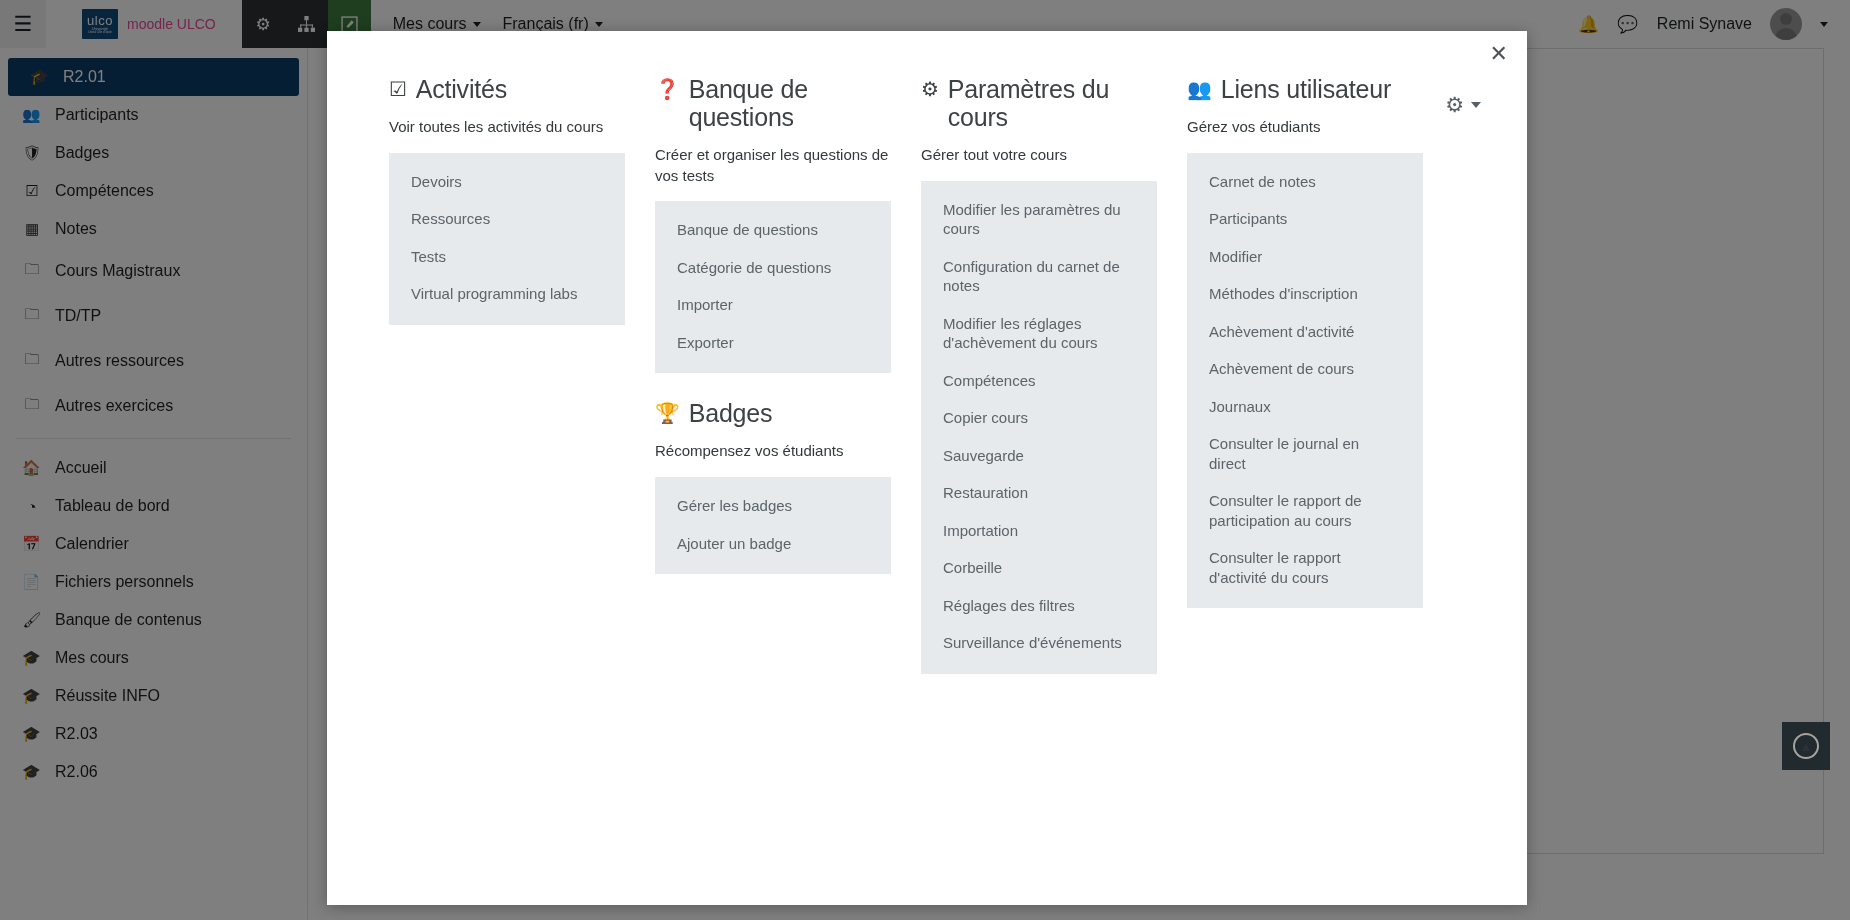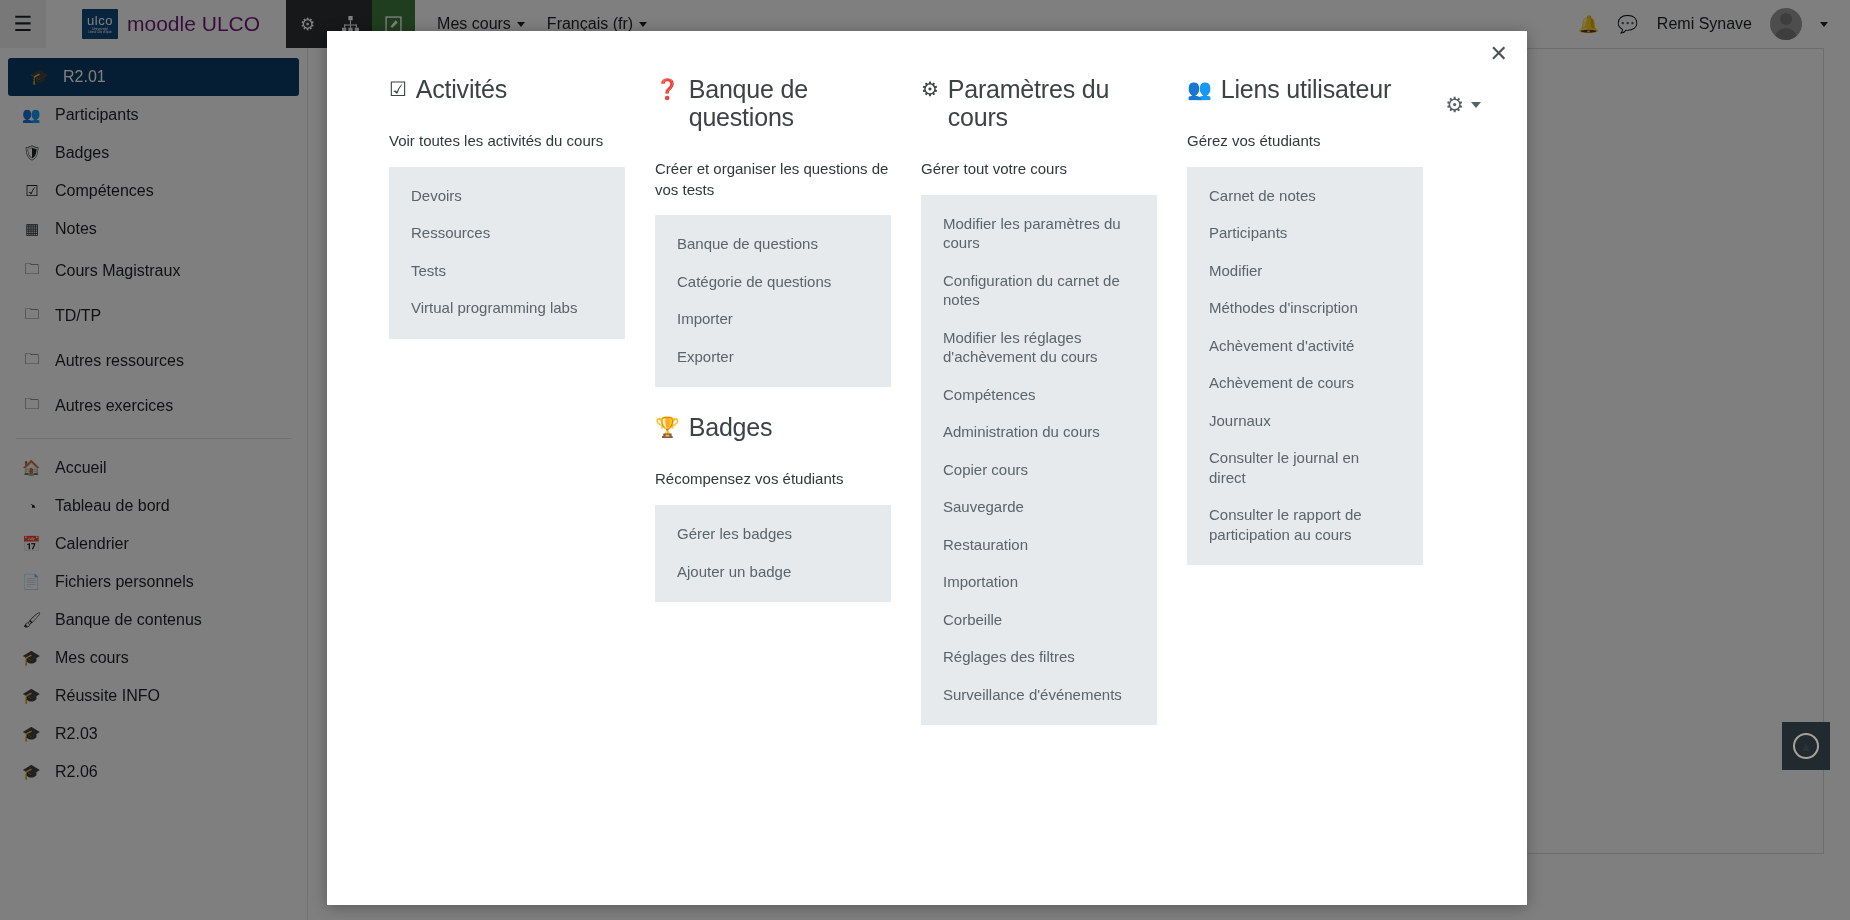--- a/index.html
+++ b/index.html
@@ -31,21 +31,21 @@
   }
   .nav-brand { display: flex; align-items: center; margin-left: 36px; }
   .nav-logo {
     width: 36px; height: 30px; background: #0f4a7b; color: #fff;
     display: flex; flex-direction: column; align-items: center; justify-content: center;
     line-height: 1; border-radius: 1px;
   }
   .nav-logo .l1 { font-size: 13px; letter-spacing: .5px; }
   .nav-logo .l2 { font-size: 3.6px; margin-top: 1px; }
   .nav-logo .l3 { font-size: 2.6px; }
-  .nav-title { font-size: 21px; color: #701a75; margin-left: 9px; font-weight: 400; }
+  .nav-title { font-size: 14px; color: #ec4899; margin-left: 9px; font-weight: 400; }
   .nav-sqbtn {
     width: 43px; height: 48px; background: #2c3133; color: #fff;
     display: flex; align-items: center; justify-content: center; font-size: 17px;
   }
   .nav-sqbtn.edit { background: #3e7c3e; }
   .nav-link {
     margin-left: 22px; font-size: 16px; color: #1d2125;
     display: flex; align-items: center; gap: 6px;
   }
   .caret { border-left: 4px solid transparent; border-right: 4px solid transparent;
@@ -131,21 +131,21 @@
 
   .sec-title {
     font-size: 25px; color: #3d4245; font-weight: 400;
     line-height: 1.12; letter-spacing: -.2px;
     display: flex; align-items: flex-start; gap: 9px;
   }
   .sec-title .t-ico { font-size: 20px; color: #3d4245; line-height: 1.4; flex: none; }
   .sec-title .t-txt { display: block; }
   .sec-desc {
     font-size: 15px; color: #32383b; line-height: 1.38;
-    margin-top: 28px; margin-bottom: 15px;
+    margin-top: 14px; margin-bottom: 15px;
   }
   .link-group { background: #e6eaed; padding: 10px 16px 12px 0; }
   .link-item {
     display: block; font-size: 15px; color: #5c6469;
     padding: 9px 18px 9px 22px; line-height: 1.3;
   }
   .gap-block { height: 26px; }
 </style>
 </head>
 <body>
@@ -338,21 +338,20 @@
         <div class="sec-title">
           <span class="t-ico">⚙</span>
           <span class="t-txt">Paramètres du cours</span>
         </div>
         <div class="sec-desc">Gérer tout votre cours</div>
         <div class="link-group">
           <a class="link-item">Modifier les paramètres du cours</a>
           <a class="link-item">Configuration du carnet de notes</a>
           <a class="link-item">Modifier les réglages d'achèvement du cours</a>
           <a class="link-item">Compétences</a>
-          <a class="link-item">Administration du cours</a>
           <a class="link-item">Copier cours</a>
           <a class="link-item">Sauvegarde</a>
           <a class="link-item">Restauration</a>
           <a class="link-item">Importation</a>
           <a class="link-item">Corbeille</a>
           <a class="link-item">Réglages des filtres</a>
           <a class="link-item">Surveillance d'événements</a>
         </div>
       </div>
       <div class="col">
@@ -364,16 +363,17 @@
         <div class="link-group">
           <a class="link-item">Carnet de notes</a>
           <a class="link-item">Participants</a>
           <a class="link-item">Modifier</a>
           <a class="link-item">Méthodes d'inscription</a>
           <a class="link-item">Achèvement d'activité</a>
           <a class="link-item">Achèvement de cours</a>
           <a class="link-item">Journaux</a>
           <a class="link-item">Consulter le journal en direct</a>
           <a class="link-item">Consulter le rapport de participation au cours</a>
+          <a class="link-item">Consulter le rapport d'activité du cours</a>
         </div>
       </div>
     </div>
 </div>
 
 </body></html>

